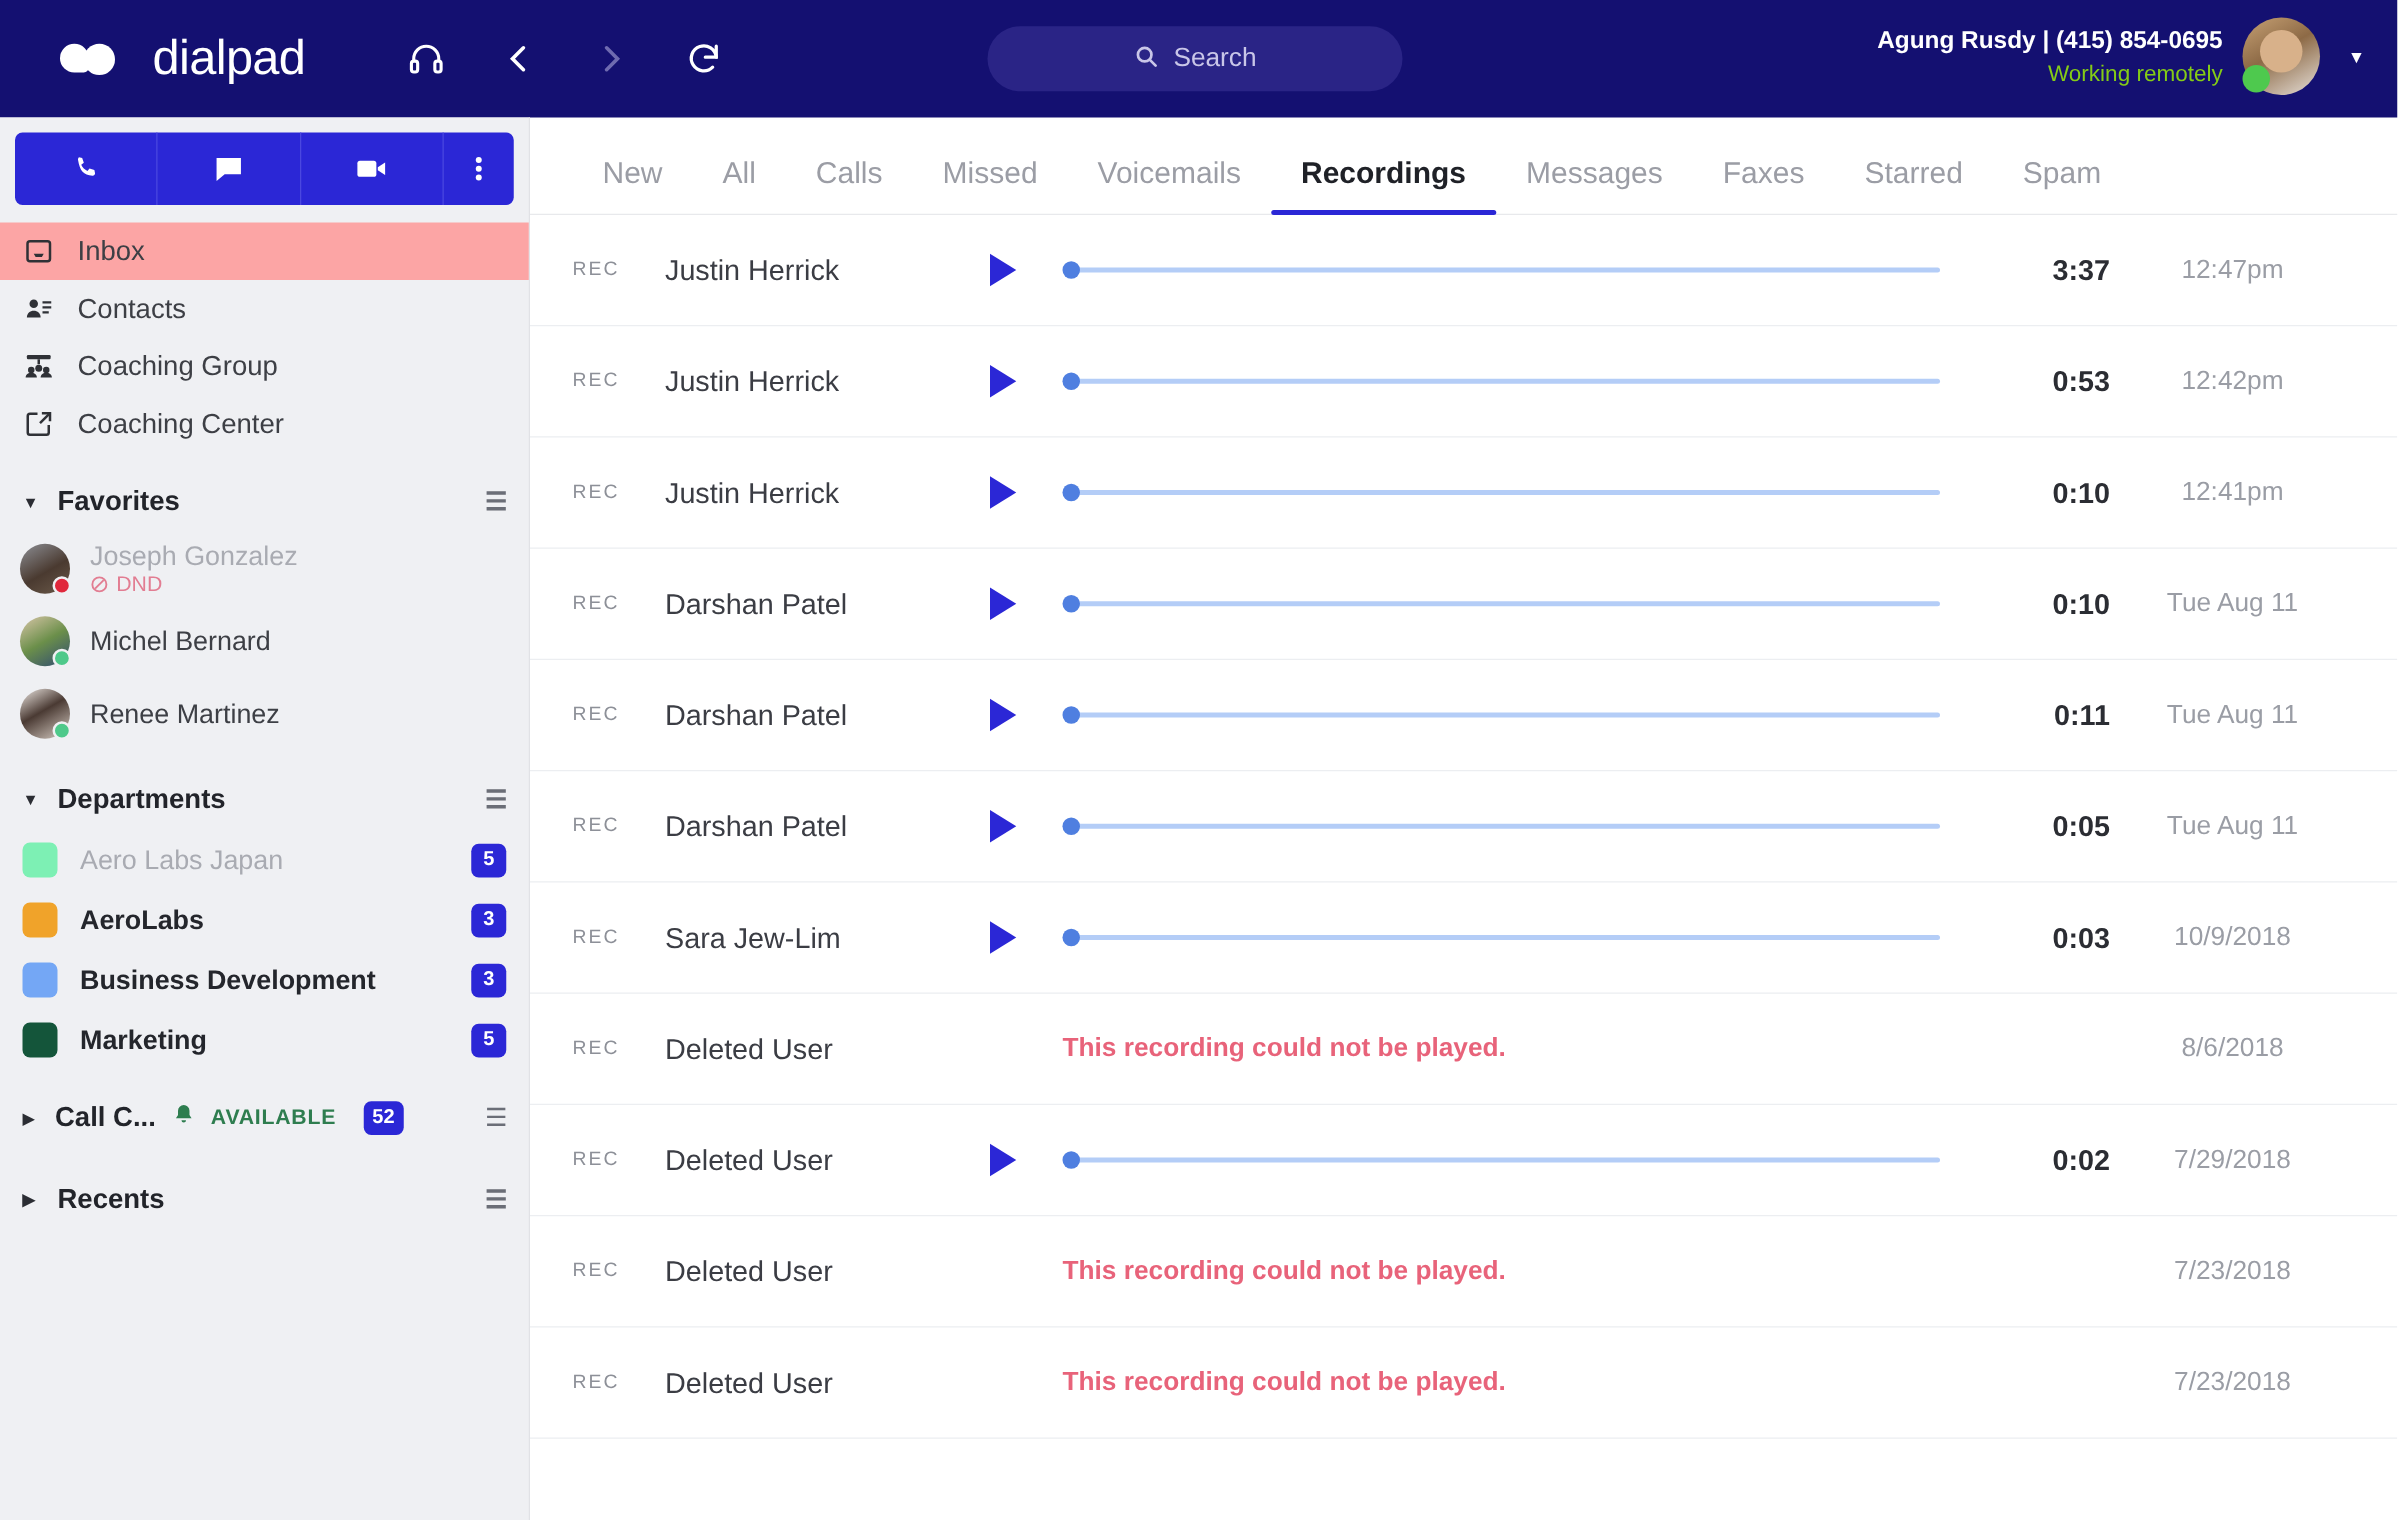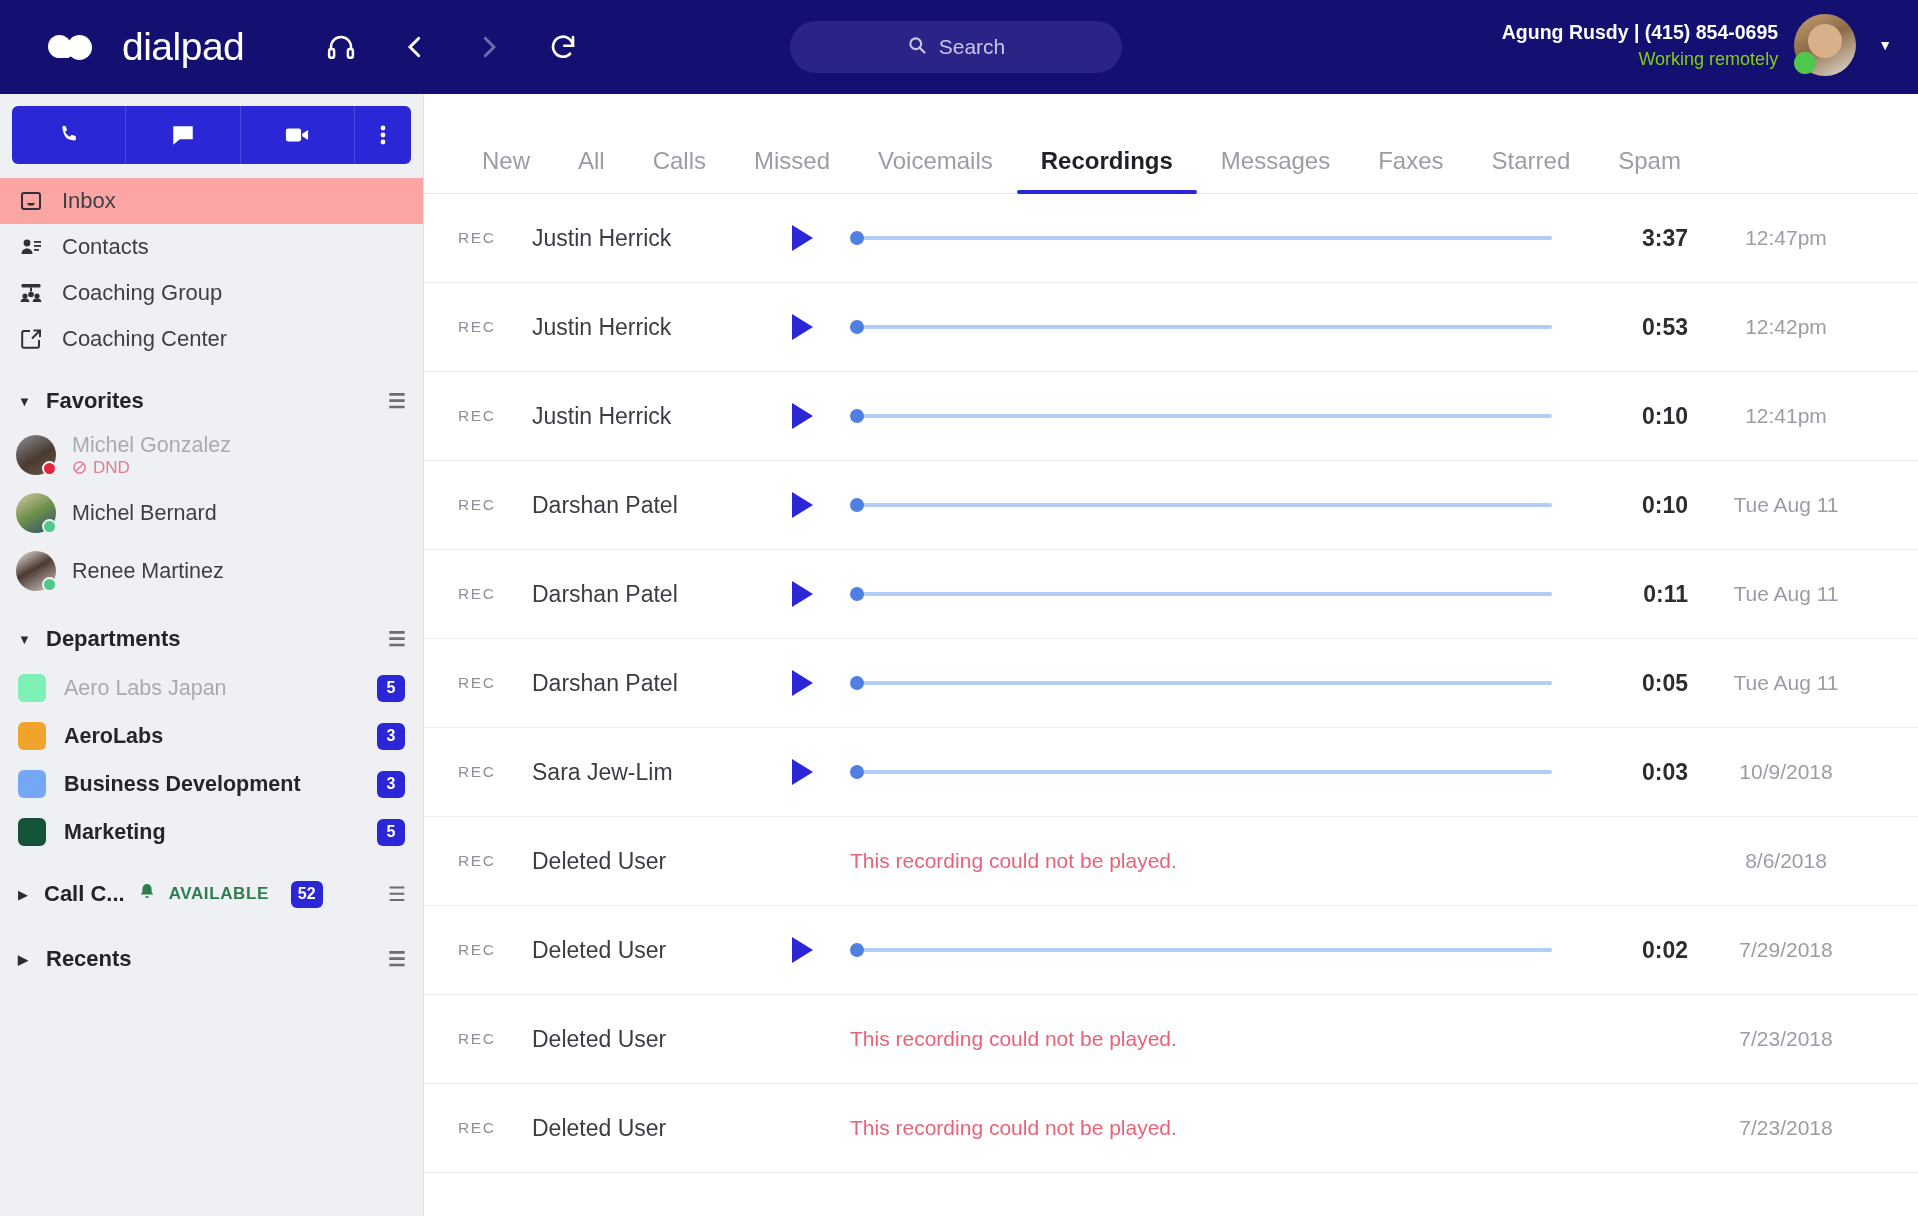--- a/index.html
+++ b/index.html
@@ -120,21 +120,21 @@
     margin-top: 12px; cursor: pointer;
   }
   .cc-name { font-size: 22px; font-weight: 700; color: #22242a; }
   .cc-avail { font-size: 17px; font-weight: 700; color: #2e7d4f; letter-spacing: 0.6px; }
   .cc-bell { color: #2e7d4f; font-size: 18px; }
 
   
   .main { flex: 1; background: #fff; min-width: 0; display: flex; flex-direction: column; }
   .tabs {
     display: flex; align-items: flex-end; gap: 0;
-    height: 100px; padding-left: 34px; border-bottom: 1px solid #e8e9ec;
+    height: 78px; padding-left: 34px; border-bottom: 1px solid #e8e9ec;
   }
   .tab {
     font-size: 24px; color: #9b9da5; padding: 0 24px 18px 24px;
     cursor: pointer; position: relative; white-space: nowrap;
   }
   .tab.active { color: #1f2127; font-weight: 700; }
   .tab.active::after {
     content: ""; position: absolute; left: 0; right: 0; bottom: -1px;
     height: 4px; background: #2b27d6; border-radius: 2px;
   }
@@ -152,21 +152,21 @@
   .play-btn {
     width: 58px; flex: none; display: flex; align-items: center; cursor: pointer;
   }
   .play-tri {
     width: 0; height: 0; border-left: 21px solid #2b27d6;
     border-top: 13px solid transparent; border-bottom: 13px solid transparent;
   }
   .track { flex: 1; position: relative; height: 14px; display: flex; align-items: center; margin-right: 26px; }
   .track .line { position: absolute; left: 10px; right: 0; height: 4px; background: #b4cdf7; border-radius: 2px; }
   .track .knob { position: absolute; left: 0; width: 14px; height: 14px; border-radius: 50%; background: #4f7fe0; }
-  .err-msg { flex: 1; font-size: 21px; color: #e8637a; }
+  .err-msg { flex: 1; font-size: 21px; color: #e8637a; font-weight: bold; }
   .dur { width: 110px; text-align: right; font-size: 23px; font-weight: 700; color: #2b2d33; flex: none; }
   .stamp { width: 230px; text-align: center; padding-right: 34px; font-size: 21px; color: #9a9da5; flex: none; }
 </style>
 </head>
 <body>
 
 <div class="topbar">
   <div class="logo-wrap">
     <span class="logo-mark">
       <span class="b1"></span>
@@ -308,21 +308,21 @@
       <span class="drag-handle">☰</span>
     </div>
 
     <div>
       <div class="fav-row">
         <span class="fav-av">
           <span class="ph" style="background:linear-gradient(150deg,#8d8f95,#4a3a30 55%,#6b5a4a);display:block"></span>
           <span class="fav-dot" style="background:#e0283c"></span>
         </span>
         <span>
-          <span class="fav-name muted" style="display:block">Michel Gonzalez</span>
+          <span class="fav-name muted" style="display:block">Joseph Gonzalez</span>
           <span class="fav-sub">
             <svg width="15" height="15" viewBox="0 0 24 24" fill="none" stroke="#e27d92" stroke-width="2.4">
                 <circle cx="12" cy="12" r="9"></circle>
                 <path d="M6.5 17.5L17.5 6.5"></path>
               </svg>
             <span>DND</span>
           </span>
         </span>
       </div>
       <div class="fav-row">

